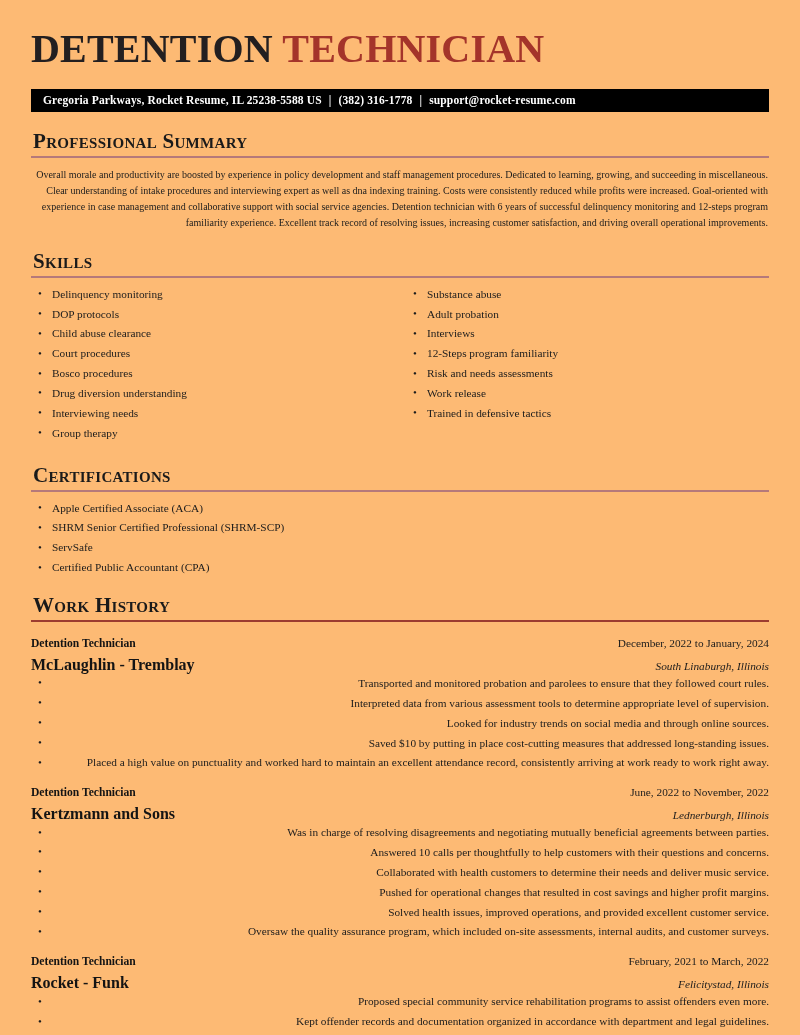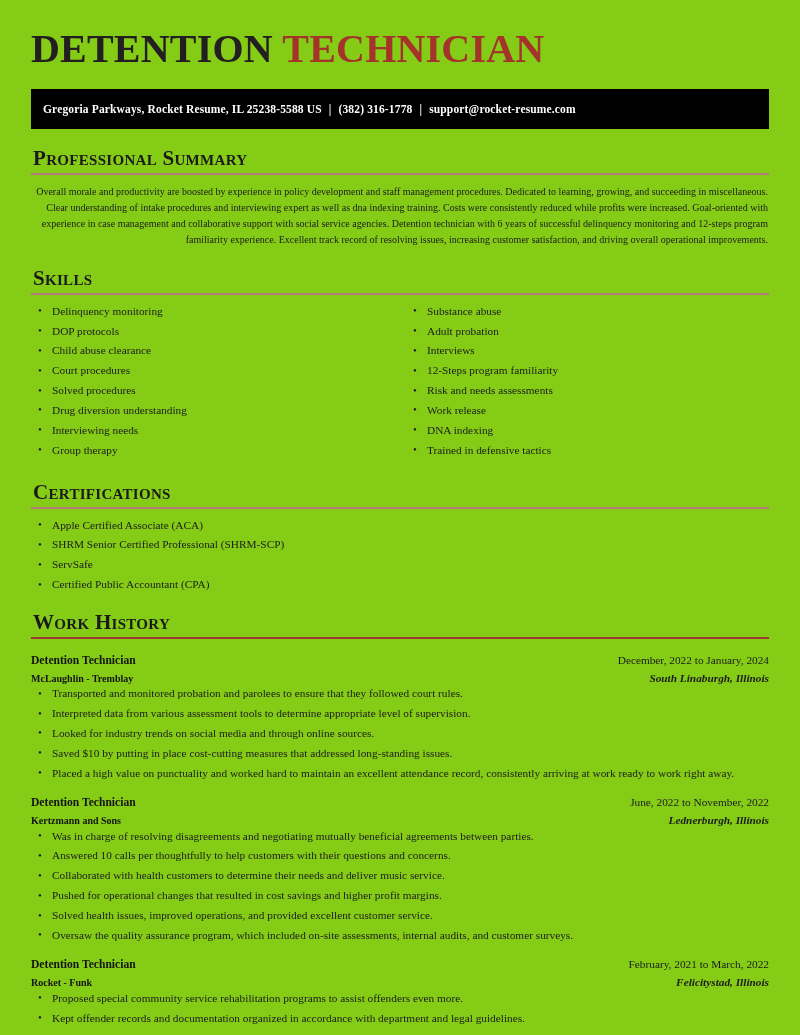--- a/index.html
+++ b/index.html
@@ -10,21 +10,21 @@
   }
   body {
     font-family: "Liberation Serif", "DejaVu Serif", serif;
     color: #1a1a1a;
     -webkit-font-smoothing: antialiased;
   }
   .page {
     width: 800px;
     height: 1035px;
     position: relative;
-    background: #84cc16;
+    background: #fdba74;
     overflow: hidden;
     box-sizing: border-box;
     padding: 0 31px;
   }
 
   
   .resume-title {
     margin: 0;
     padding-top: 27px;
     font-size: 40px;
@@ -33,21 +33,21 @@
     line-height: 1.12;
     white-space: nowrap;
   }
   .resume-title .name-first { color: #231f20; }
   .resume-title .name-last  { color: #a4342a; }
 
   .contact-bar {
     margin-top: 17px;
     background: #000000;
     color: #ffffff;
-    height: 40px;
+    height: 23px;
     display: flex;
     align-items: center;
     padding: 0 12px;
     box-sizing: border-box;
   }
   .contact-inner {
     font-size: 11.5px;
     font-weight: bold;
     letter-spacing: 0.15px;
     white-space: nowrap;
@@ -133,33 +133,32 @@
     font-weight: bold;
     color: #141414;
   }
   .job-dates {
     font-size: 11.3px;
     color: #1c1c1c;
     text-align: right;
     white-space: nowrap;
   }
   .job-company {
-    font-size: 10px;
+    font-size: 16px;
     font-weight: bold;
     color: #141414;
   }
   .job-location {
     font-size: 11.3px;
     font-style: italic;
     color: #1c1c1c;
     text-align: right;
     white-space: nowrap;
-    font-weight: bold;
-  }
-  .job-bullets { margin-top: 6px; }
+  }
+  .job-bullets { margin-top: 6px; text-align: right; }
   .job-bullets li { margin-bottom: 4.2px; }
 </style>
 </head>
 <body>
 
 <div class="page">
 
   <h1 class="resume-title">
     <span class="name-first">DETENTION</span>
     <span class="name-last">TECHNICIAN</span>
@@ -180,35 +179,34 @@
   <div class="section">
     <div class="section-heading">Skills</div>
     <div class="rule"></div>
     <div class="skills-cols">
       <div class="col col-left">
         <ul class="bullets tight">
           <li>Delinquency monitoring</li>
           <li>DOP protocols</li>
           <li>Child abuse clearance</li>
           <li>Court procedures</li>
-          <li>Solved procedures</li>
+          <li>Bosco procedures</li>
           <li>Drug diversion understanding</li>
           <li>Interviewing needs</li>
           <li>Group therapy</li>
         </ul>
       </div>
       <div class="col col-right">
         <ul class="bullets tight">
           <li>Substance abuse</li>
           <li>Adult probation</li>
           <li>Interviews</li>
           <li>12-Steps program familiarity</li>
           <li>Risk and needs assessments</li>
           <li>Work release</li>
-          <li>DNA indexing</li>
           <li>Trained in defensive tactics</li>
         </ul>
       </div>
     </div>
   </div>
 
   <div class="section">
     <div class="section-heading">Certifications</div>
     <div class="rule"></div>
     <ul class="bullets">

